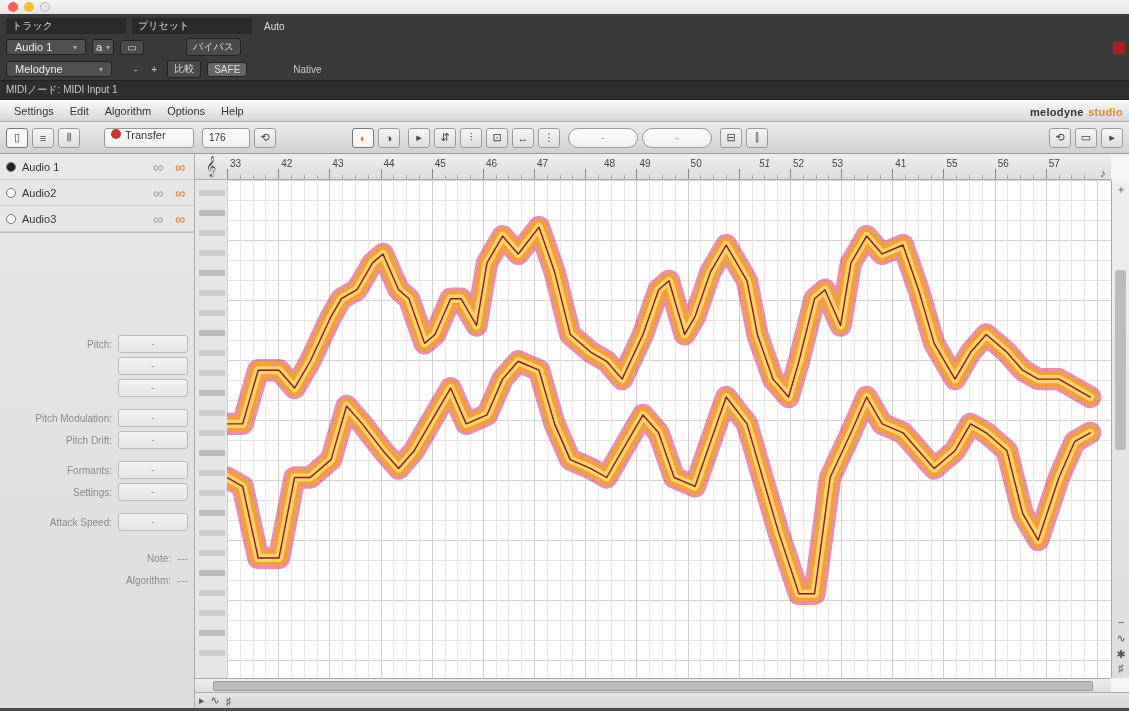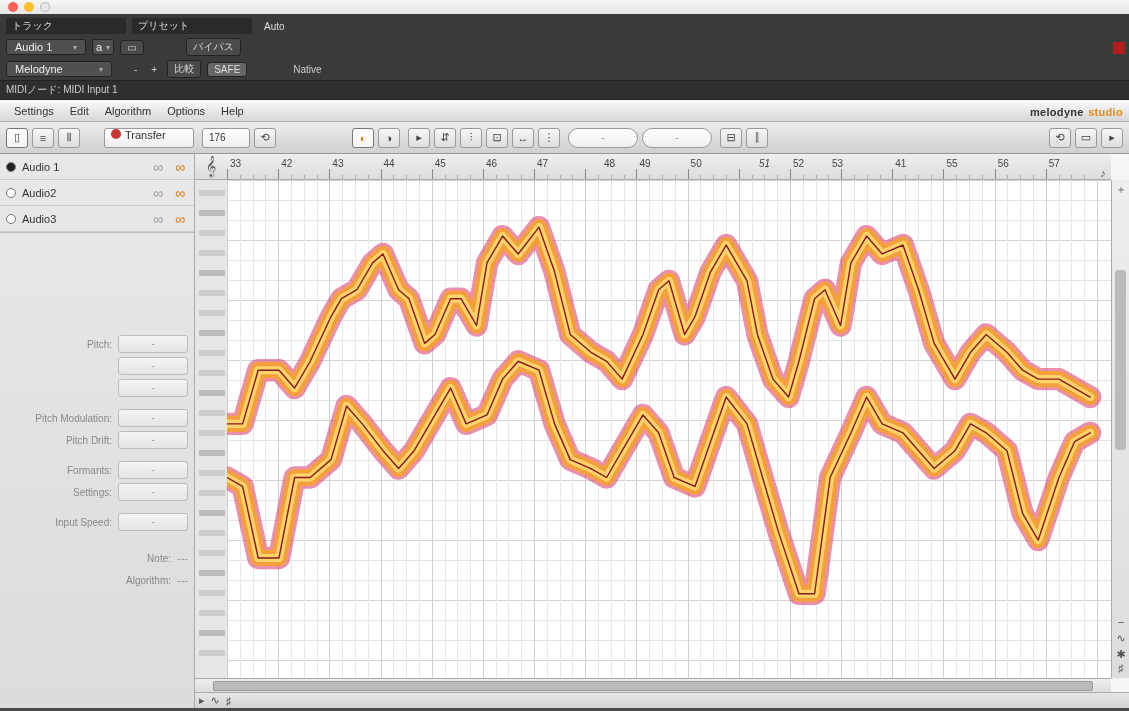--- a/index.html
+++ b/index.html
@@ -256,21 +256,21 @@
       <div class="prow">
           <div class="plabel">Formants:</div>
           <div class="pval">-</div>
         </div>
       <div class="prow">
           <div class="plabel">Settings:</div>
           <div class="pval">-</div>
         </div>
       <div style="height:8px"></div>
       <div class="prow">
-          <div class="plabel">Input Speed:</div>
+          <div class="plabel">Attack Speed:</div>
           <div class="pval">-</div>
         </div>
       <div style="height:14px"></div>
       <div class="prow">
           <div class="plabel">Note:</div>
           <div class="pval-text">---</div>
         </div>
       <div class="prow">
           <div class="plabel">Algorithm:</div>
           <div class="pval-text">---</div>

